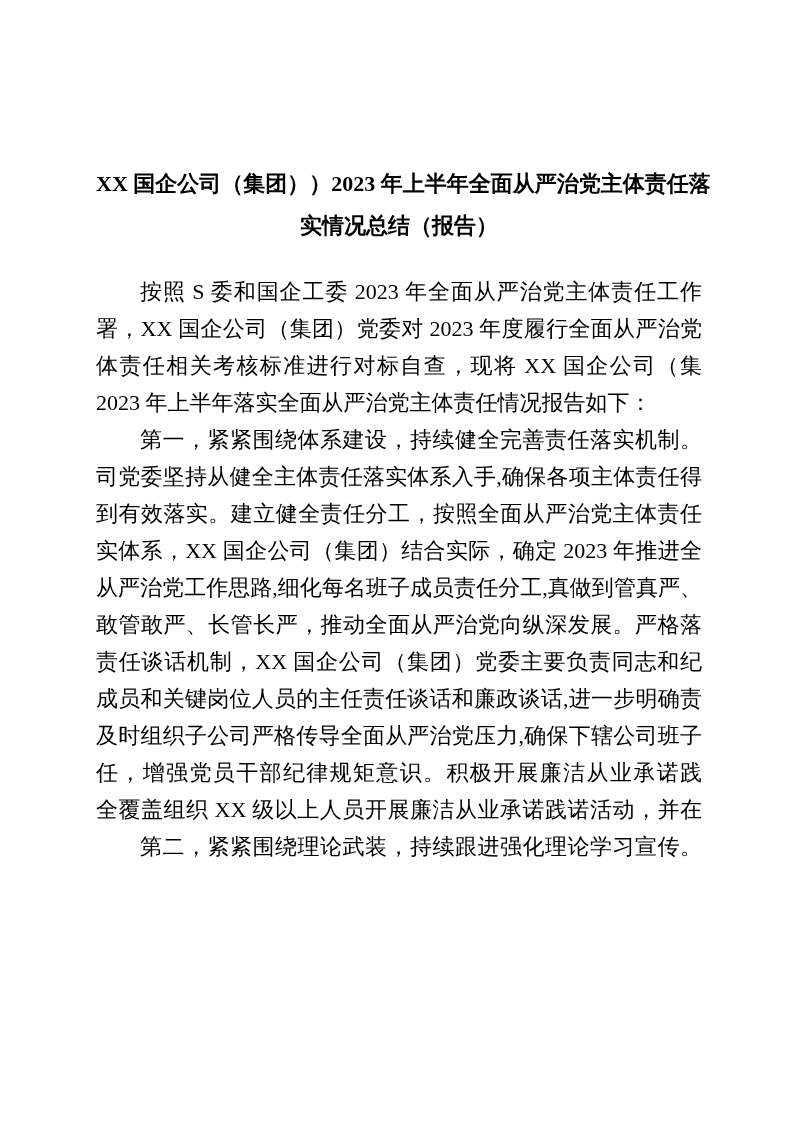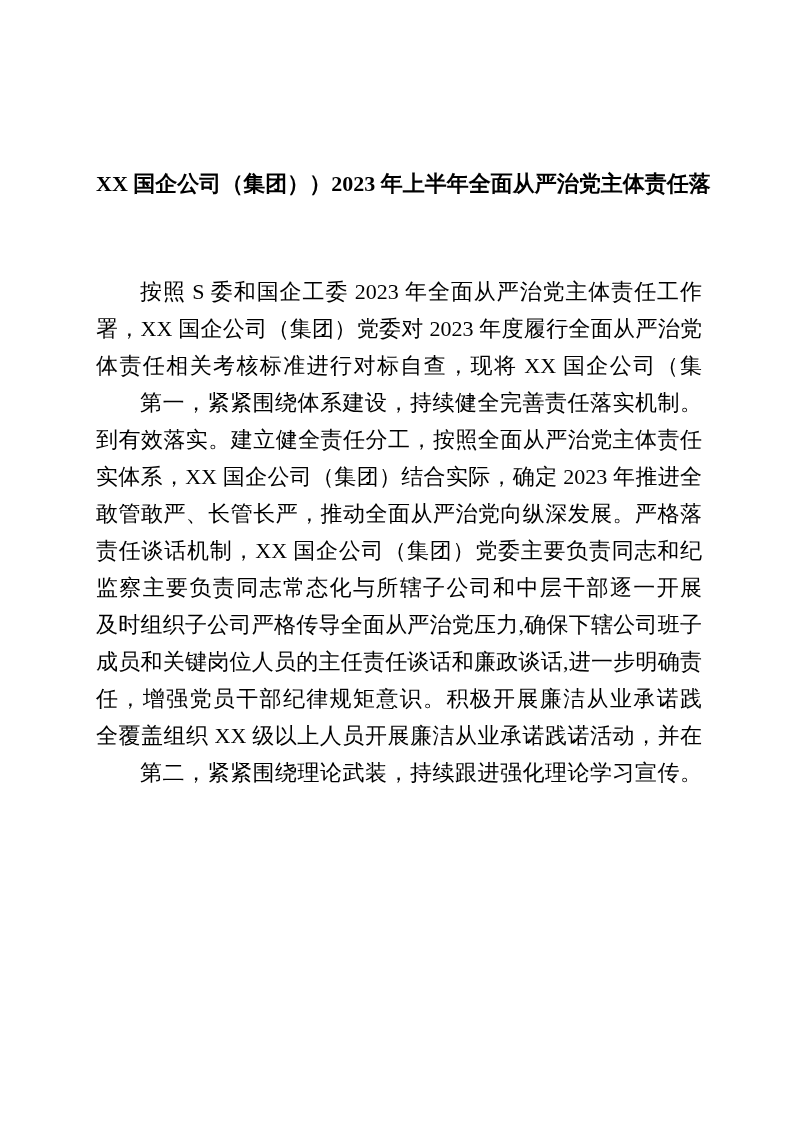--- a/index.html
+++ b/index.html
@@ -46,36 +46,39 @@
     text-align-last: left;
   }
   .line.first { text-indent: 44px; }
 </style>
 </head>
 <body>
 
 <div class="page">
   <div class="doc-title">
       <div class="title-line">XX 国企公司（集团））2023 年上半年全面从严治党主体责任落</div>
+      <div class="title-line">实情况总结（报告）</div>
     </div>
   <div class="doc-body">
       <div class="paragraph">
         <div class="line first">按照 S 委和国企工委 2023 年全面从严治党主体责任工作部</div>
         <div class="line">署，XX 国企公司（集团）党委对 2023 年度履行全面从严治党主</div>
         <div class="line">体责任相关考核标准进行对标自查，现将 XX 国企公司（集团）</div>
+        <div class="line unjust">2023 年上半年落实全面从严治党主体责任情况报告如下：</div>
       </div>
       <div class="paragraph">
         <div class="line first">第一，紧紧围绕体系建设，持续健全完善责任落实机制。公</div>
+        <div class="line">司党委坚持从健全主体责任落实体系入手,确保各项主体责任得</div>
         <div class="line">到有效落实。建立健全责任分工，按照全面从严治党主体责任落</div>
         <div class="line">实体系，XX 国企公司（集团）结合实际，确定 2023 年推进全面</div>
+        <div class="line">从严治党工作思路,细化每名班子成员责任分工,真做到管真严、</div>
         <div class="line">敢管敢严、长管长严，推动全面从严治党向纵深发展。严格落实</div>
         <div class="line">责任谈话机制，XX 国企公司（集团）党委主要负责同志和纪检</div>
-        <div class="line">监察主要负责同志常态化与所辖子公司和中层干部逐一开展</div>
+        <div class="line">成员和关键岗位人员的主任责任谈话和廉政谈话,进一步明确责</div>
         <div class="line">及时组织子公司严格传导全面从严治党压力,确保下辖公司班子</div>
-        <div class="line">成员和关键岗位人员的主任责任谈话和廉政谈话,进一步明确责</div>
         <div class="line">任，增强党员干部纪律规矩意识。积极开展廉洁从业承诺践诺，</div>
         <div class="line">全覆盖组织 XX 级以上人员开展廉洁从业承诺践诺活动，并在全</div>
       </div>
       <div class="paragraph">
         <div class="line first">第二，紧紧围绕理论武装，持续跟进强化理论学习宣传。XX</div>
       </div>
     </div>
 </div>
 
 </body></html>

